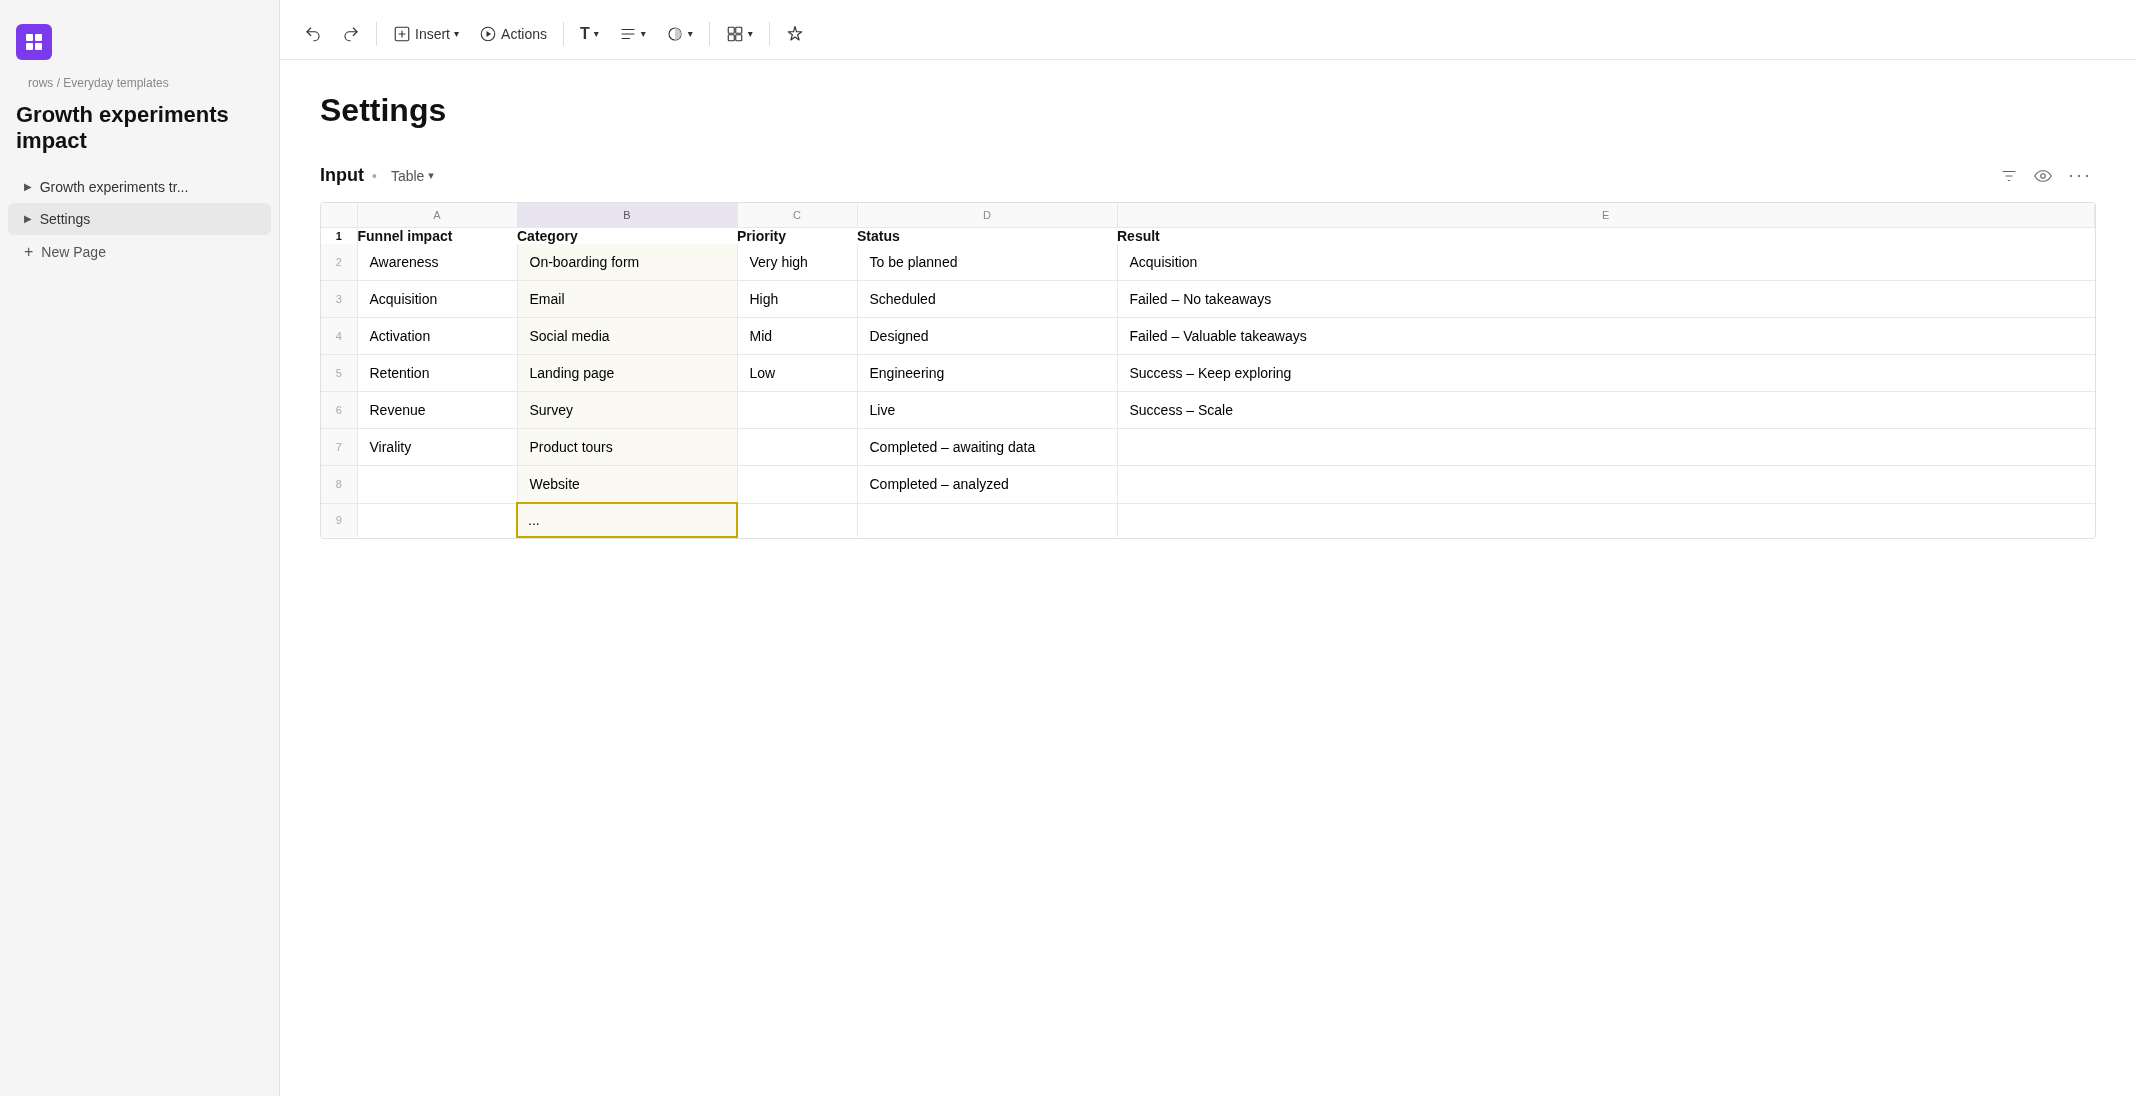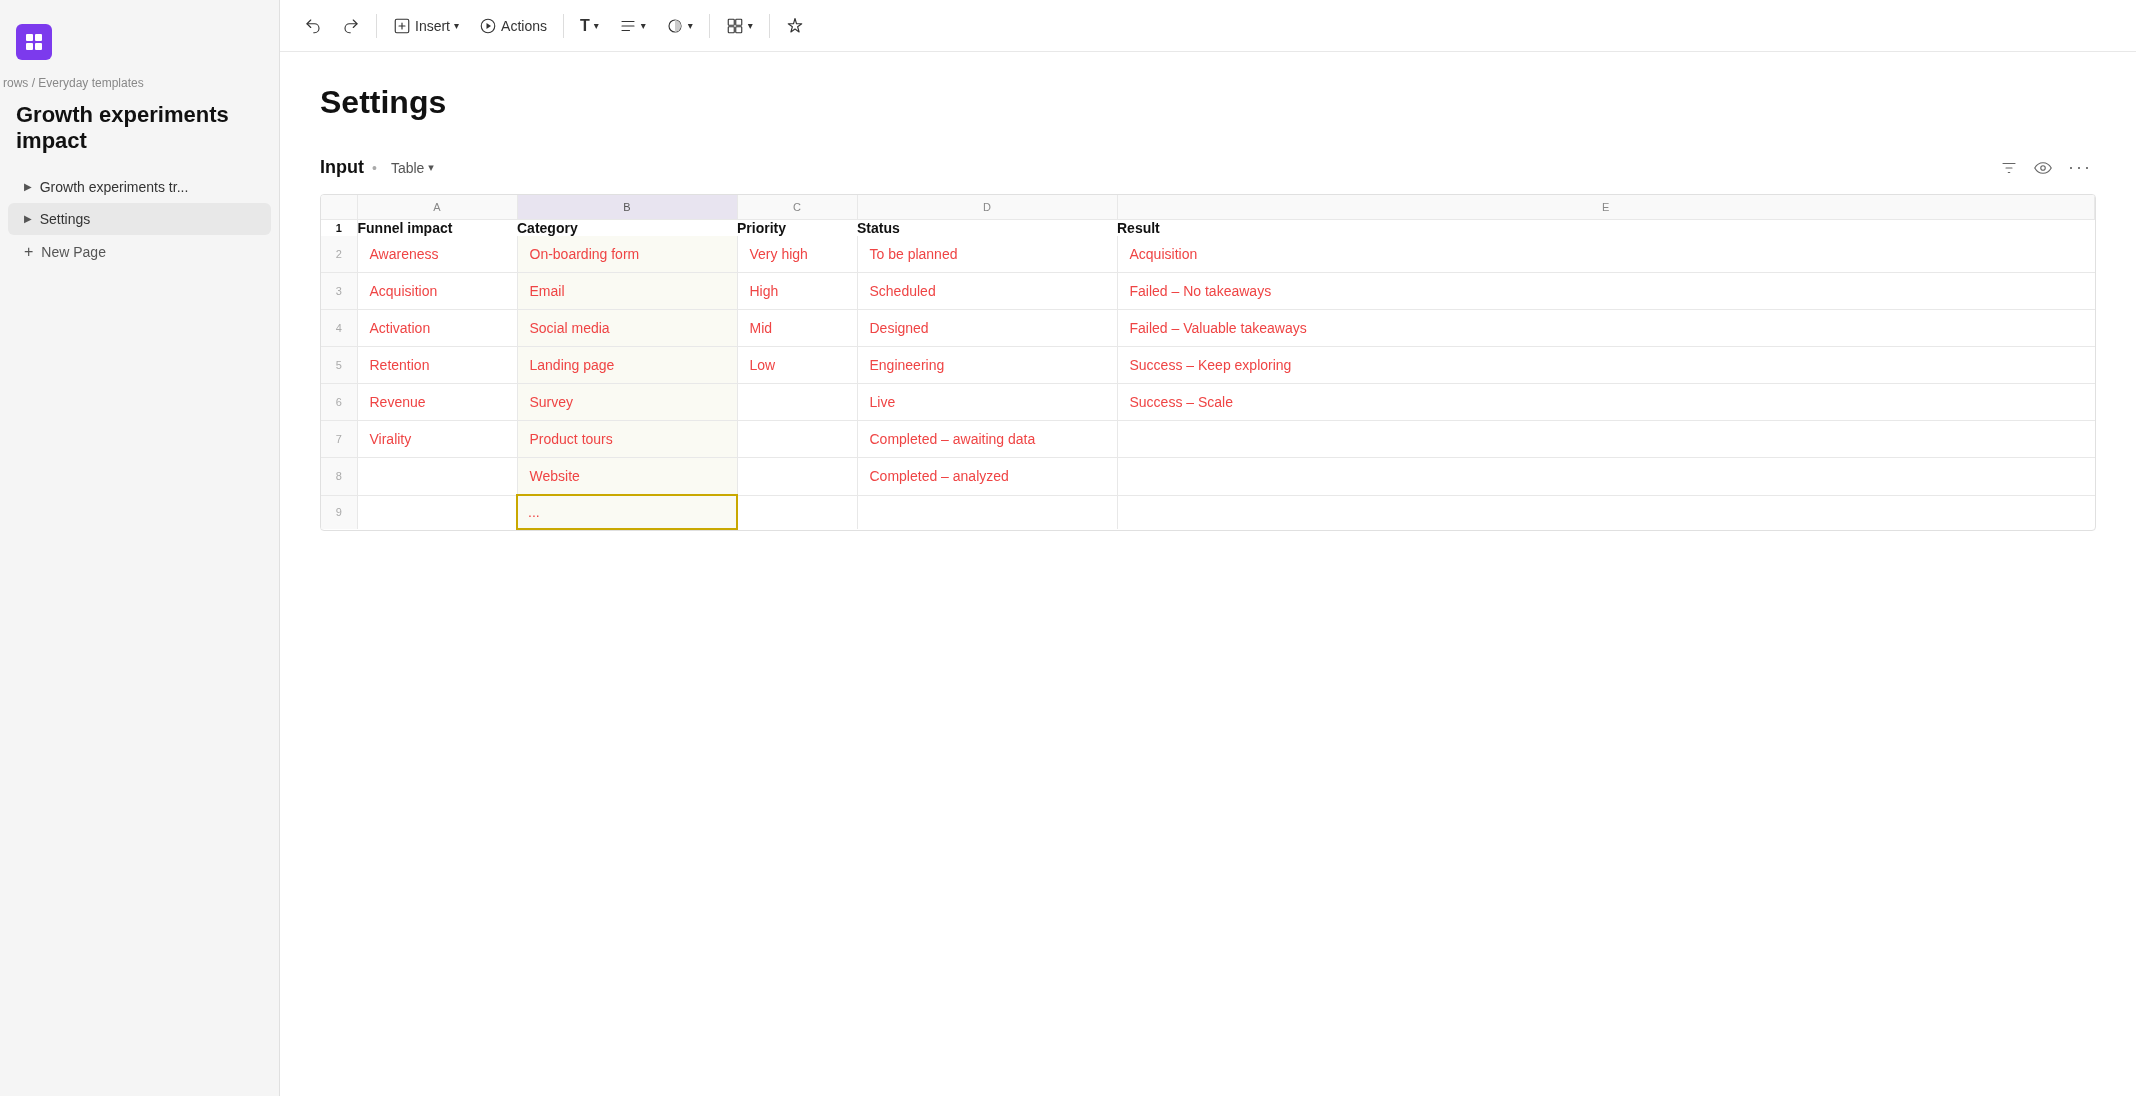--- a/index.html
+++ b/index.html
@@ -24,21 +24,21 @@
       width: 36px;
       height: 36px;
       background: #7c3aed;
       border-radius: 6px;
       display: flex;
       align-items: center;
       justify-content: center;
     }
     .logo-icon svg { color: white; }
     .breadcrumb {
-      padding: 0 3px 8px;
+      padding: 0 28px 8px;
       font-size: 12px;
       color: #888;
     }
     .sidebar-title {
       padding: 4px 16px 16px;
       font-size: 22px;
       font-weight: 700;
       color: #111;
       line-height: 1.2;
     }
@@ -69,20 +69,21 @@
       color: #555;
     }
     .sidebar-item-new .plus { margin-right: 8px; font-size: 16px; }
 
     
     #main {
       flex: 1;
       display: flex;
       flex-direction: column;
       overflow: hidden;
+      margin-top: 8px;
     }
 
     
     #toolbar {
       display: flex;
       align-items: center;
       padding: 8px 16px;
       border-bottom: 1px solid #e8e8e8;
       gap: 4px;
       min-height: 52px;
@@ -219,21 +220,21 @@
       border-right: 1px solid #e8e8e8;
       padding: 0 6px;
     }
     tbody tr {
       border-bottom: 1px solid #e8e8e8;
     }
     tbody tr:last-child { border-bottom: none; }
     tbody td {
       padding: 10px 12px;
       border-right: 1px solid #e8e8e8;
-      color: #ef4444;
+      color: #000000;
       vertical-align: middle;
     }
     tbody td:last-child { border-right: none; }
     .col-a { width: 160px; }
     .col-b { width: 220px; background: #fafaf5; }
     .col-c { width: 120px; }
     .col-d { width: 260px; }
     .col-e { width: auto; }
     .col-b-selected { background: #fafaf3; }
 

